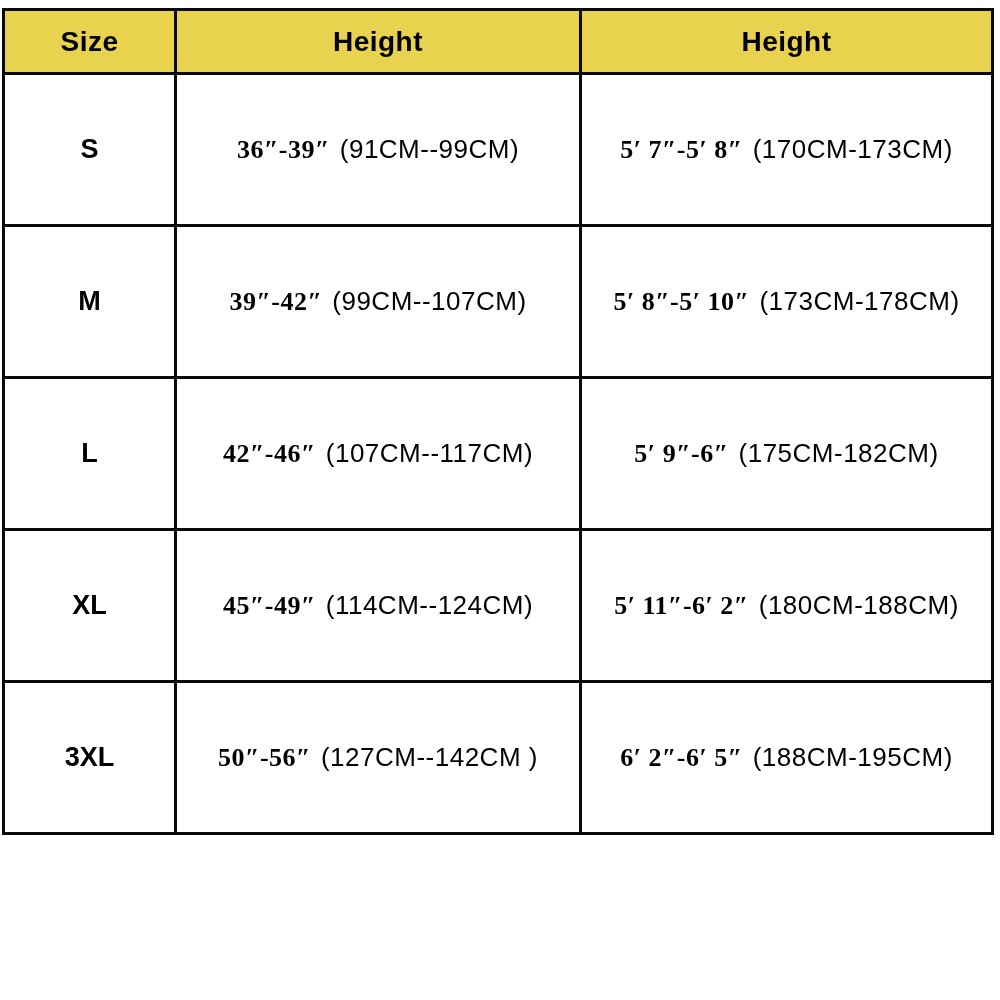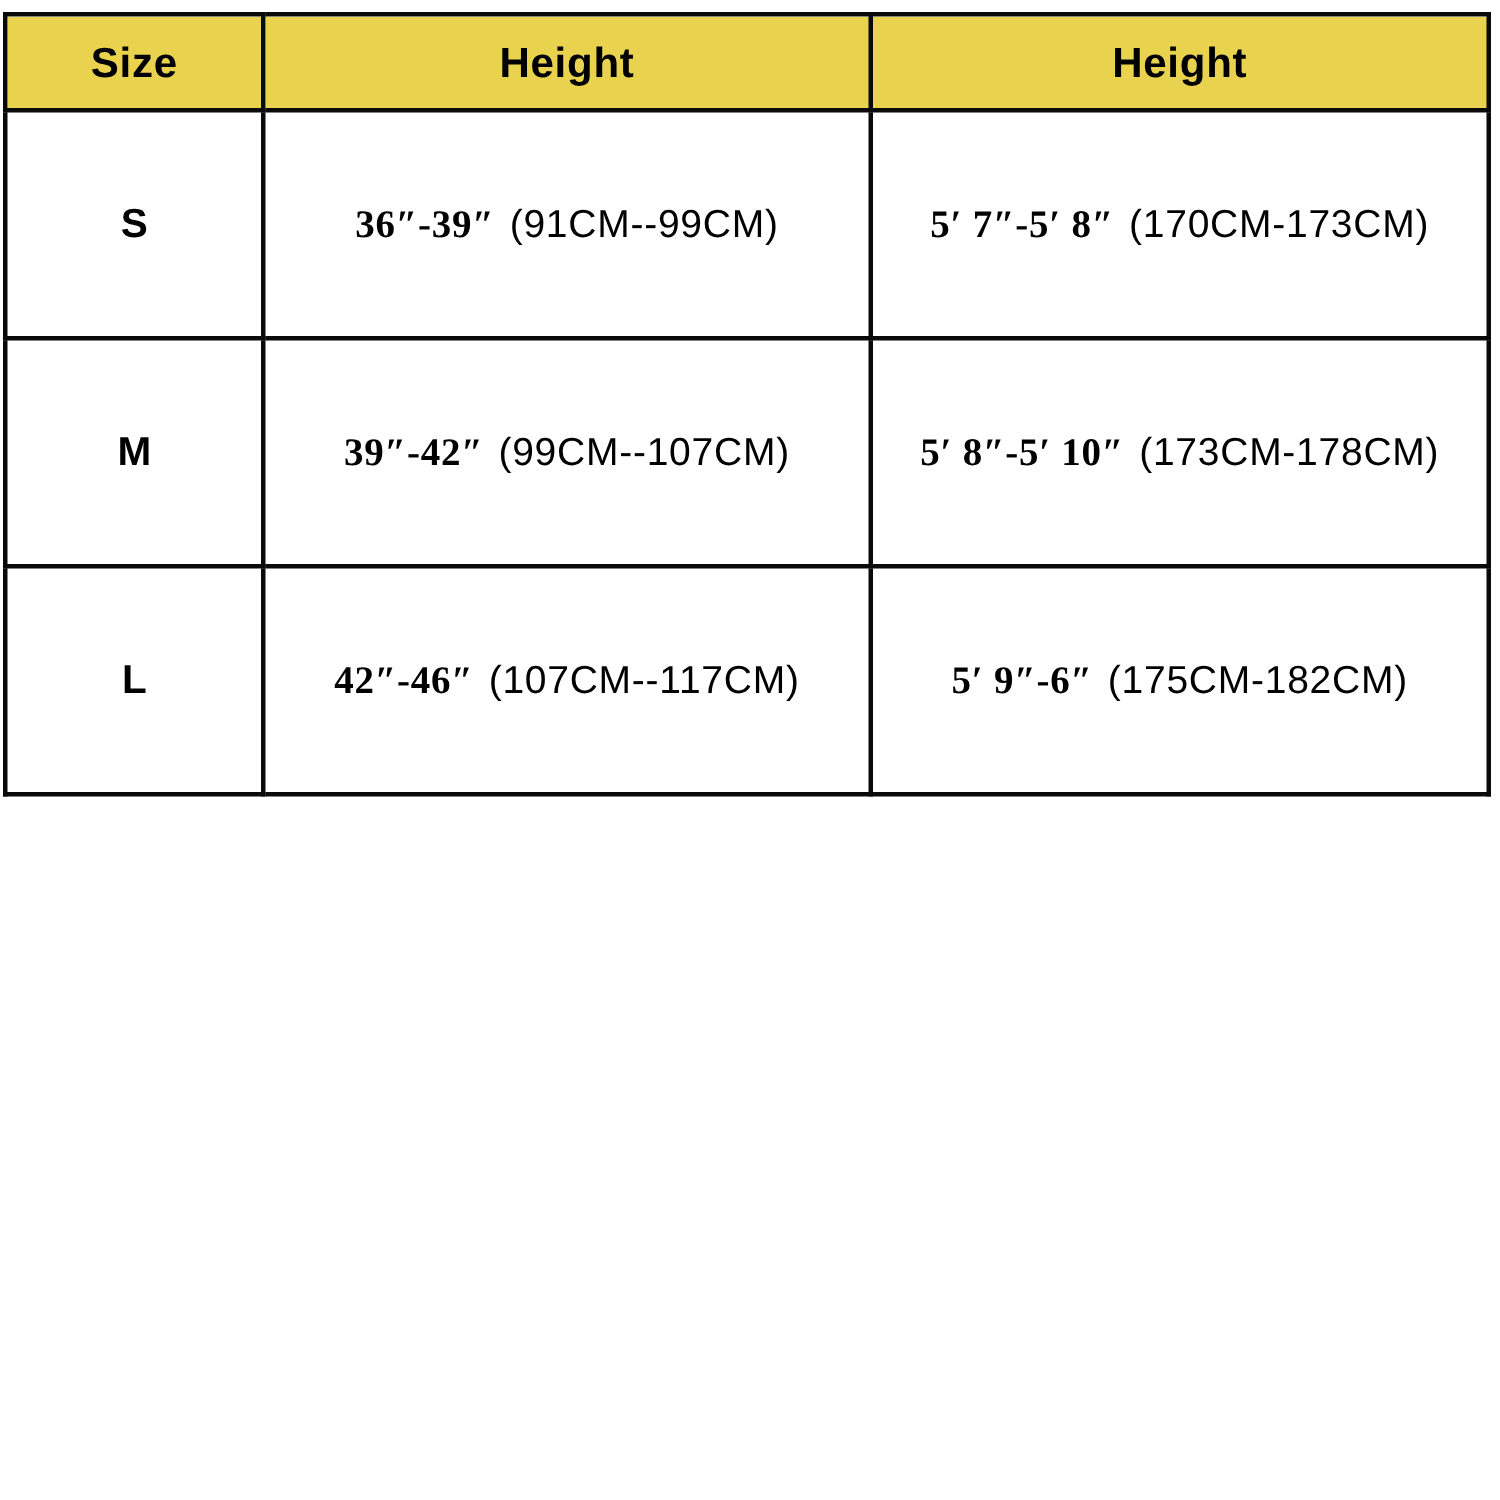--- a/index.html
+++ b/index.html
@@ -88,15 +88,25 @@
       <tr>
         <td class="size-cell"><span>M</span></td>
         <td class="val-cell"><span class="main">39″-42″</span><span class="paren">(99CM--107CM)</span></td>
         <td class="val-cell"><span class="main">5′ 8″-5′ 10″</span><span class="paren">(173CM-178CM)</span></td>
       </tr>
       <tr>
         <td class="size-cell"><span>L</span></td>
         <td class="val-cell"><span class="main">42″-46″</span><span class="paren">(107CM--117CM)</span></td>
         <td class="val-cell"><span class="main">5′ 9″-6″</span><span class="paren">(175CM-182CM)</span></td>
       </tr>
+      <tr>
+        <td class="size-cell"><span>XL</span></td>
+        <td class="val-cell"><span class="main">45″-49″</span><span class="paren">(114CM--124CM)</span></td>
+        <td class="val-cell"><span class="main">5′ 11″-6′ 2″</span><span class="paren">(180CM-188CM)</span></td>
+      </tr>
+      <tr>
+        <td class="size-cell"><span>3XL</span></td>
+        <td class="val-cell"><span class="main">50″-56″</span><span class="paren">(127CM--142CM )</span></td>
+        <td class="val-cell"><span class="main">6′ 2″-6′ 5″</span><span class="paren">(188CM-195CM)</span></td>
+      </tr>
     </tbody>
   </table>
 </div>
 
 </body></html>

